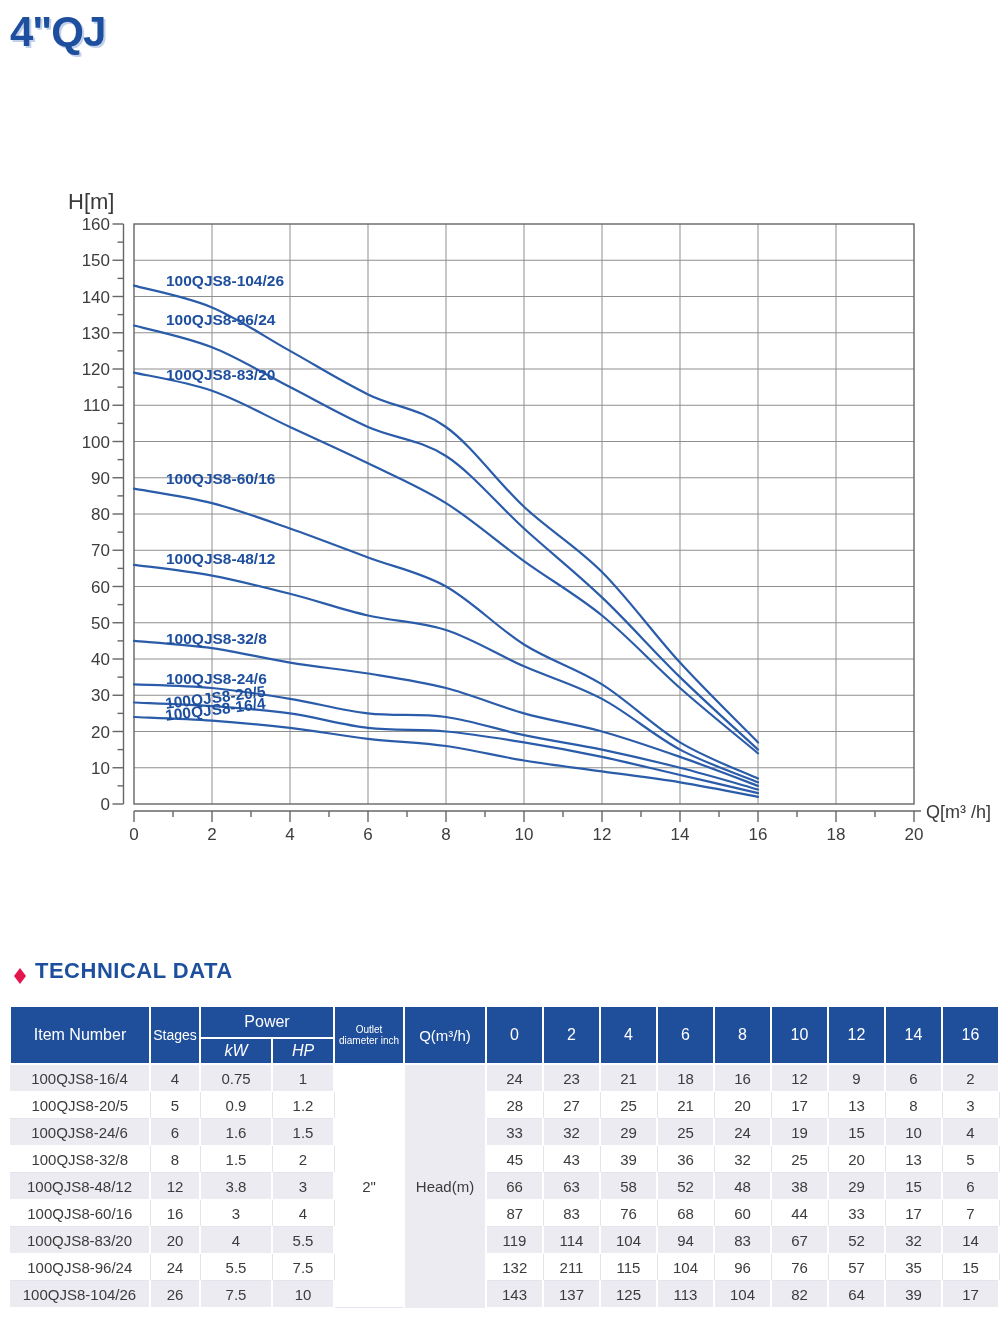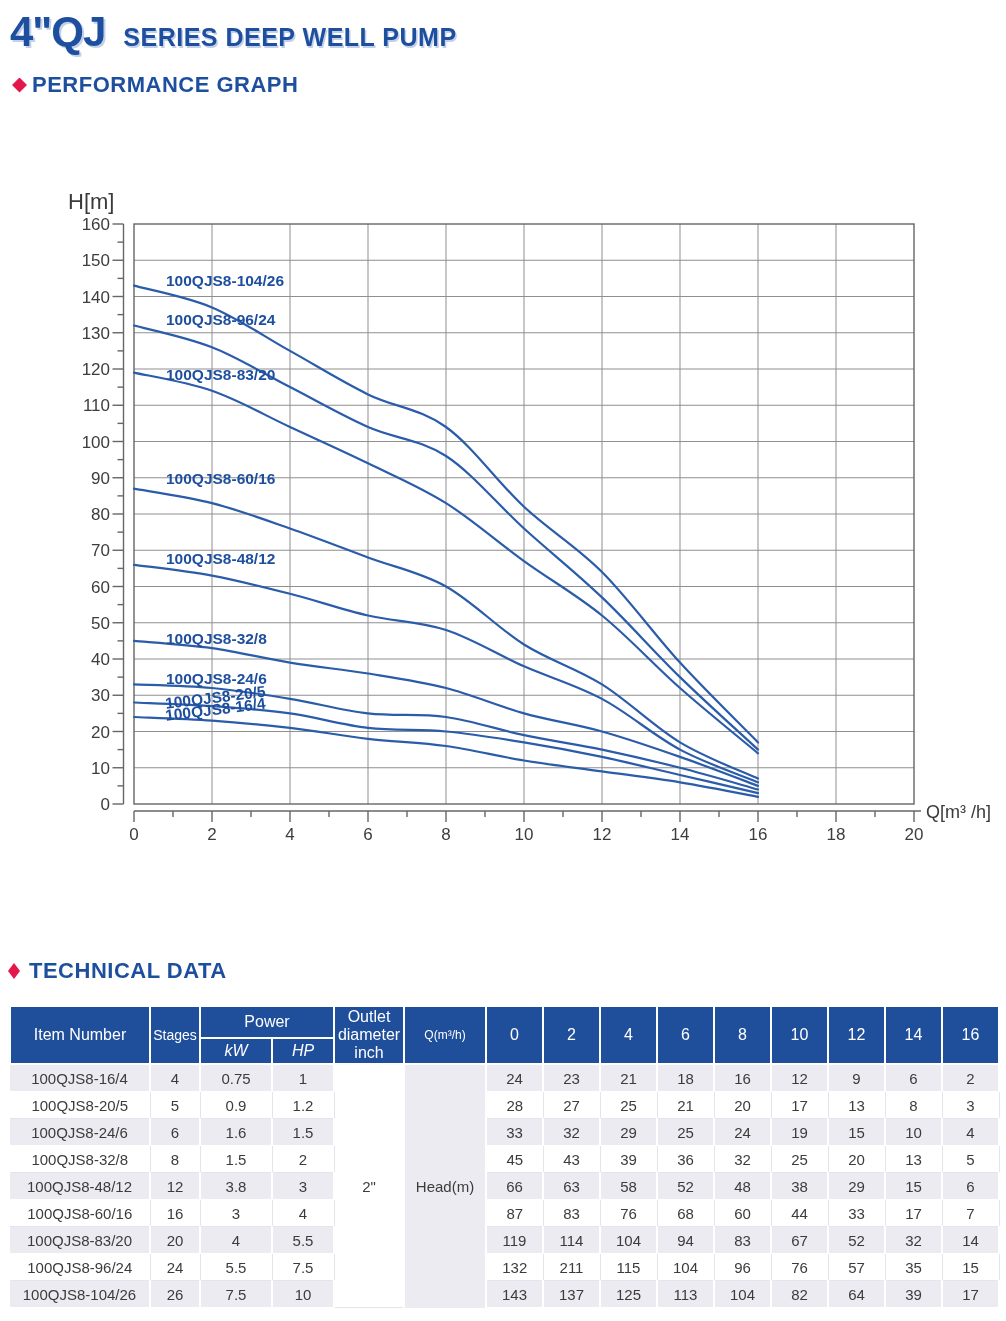--- a/index.html
+++ b/index.html
@@ -12,21 +12,21 @@
               text-shadow:2px 2px 0 #c3d0ea;}
   .title-rest{font-size:25px;font-weight:bold;color:#1d4f9e;margin-left:18px;letter-spacing:0.5px;
               text-shadow:1.5px 1.5px 0 #c3d0ea;}
 
   .section-heading{position:absolute;display:flex;align-items:center;white-space:nowrap;}
   .section-heading .diamond{display:inline-block;background:#e4164b;
               clip-path:polygon(50% 0,100% 50%,50% 100%,0 50%);}
   .heading-text{font-size:22px;font-weight:bold;color:#1d4f9e;letter-spacing:0.5px;}
   .perf{top:72px;left:12px;}
   .perf .diamond{width:15px;height:15px;margin-right:5px;}
-  .tech{top:958px;left:8px;}
+  .tech{top:958px;left:14px;align-items:flex-end;}
   .tech .diamond{width:12px;height:16px;margin-right:9px;}
 
   
   .chart-wrap{position:absolute;top:170px;left:0;width:1006px;height:700px;}
   #chart-svg{position:absolute;top:0;left:0;}
   .grid{stroke:#8f8f8f;stroke-width:1;}
   .plot-border{fill:none;stroke:#666;stroke-width:1.4;}
   .spine{stroke:#666;stroke-width:1.4;fill:none;}
   .tick-label{font-family:"Liberation Sans",sans-serif;font-size:17px;fill:#3d3d3d;}
   .axis-label{font-family:"Liberation Sans",sans-serif;font-size:22px;fill:#3a3a3a;}
@@ -34,44 +34,39 @@
   .curve{fill:none;stroke:#2a5caa;stroke-width:2.2;stroke-linecap:round;}
   .curve-label{font-family:"Liberation Sans",sans-serif;font-size:15.5px;font-weight:bold;fill:#1e4f9e;}
 
   
   table.tech-table{position:absolute;top:1005px;left:9px;width:989px;border-collapse:collapse;
         table-layout:fixed;font-family:"Liberation Sans",sans-serif;}
   table.tech-table th{background:#1f4e9b;color:#fff;font-weight:normal;border:2px solid #fff;
         text-align:center;vertical-align:middle;padding:0;}
   .th-main{font-size:16px;}
   .th-sub{font-size:16px;height:24px;font-style:italic;}
-  .th-outlet{font-size:16px;line-height:1.12;}
-  .th-q{font-size:12px;}
+  .th-outlet{font-size:10px;line-height:1.12;}
+  .th-q{font-size:15px;}
   th.h-row1{height:30px;}
   table.tech-table td{height:26px;text-align:center;vertical-align:middle;font-size:15px;
         color:#3c3c3c;padding:0;}
   tr.row-gray td{background:#ebebf1;border-right:2px solid #fff;border-top:1px solid #fff;border-bottom:1px solid #fff;}
   tr.row-white td{background:#fff;border-right:1px solid #e4e4ec;border-top:1px solid #e4e4ec;border-bottom:1px solid #e4e4ec;}
   td.outlet-cell{background:#fff !important;border:1px solid #e4e4ec !important;font-size:15px;}
   td.head-cell{background:#ebebf1 !important;border-left:2px solid #fff !important;border-right:2px solid #fff !important;border-top:none !important;border-bottom:none !important;font-size:15px;}
 </style>
 </head>
 <body>
 
 <div class="page">
 
   <div class="doc-header">
     <span class="title-main">4"QJ</span>
-    <span class="title-rest">SERIES DEEP WELL PUMP</span>
   </div>
 
-  <div class="section-heading perf">
-    <span class="diamond"></span>
-    <span class="heading-text">PERFORMANCE GRAPH</span>
-  </div>
 
   <div class="chart-wrap">
     <svg id="chart-svg" width="1006" height="700" viewBox="0 0 1006 700">
         <line x1="212" y1="54" x2="212" y2="634" class="grid"></line>
         <line x1="290" y1="54" x2="290" y2="634" class="grid"></line>
         <line x1="368" y1="54" x2="368" y2="634" class="grid"></line>
         <line x1="446" y1="54" x2="446" y2="634" class="grid"></line>
         <line x1="524" y1="54" x2="524" y2="634" class="grid"></line>
         <line x1="602" y1="54" x2="602" y2="634" class="grid"></line>
         <line x1="680" y1="54" x2="680" y2="634" class="grid"></line>

